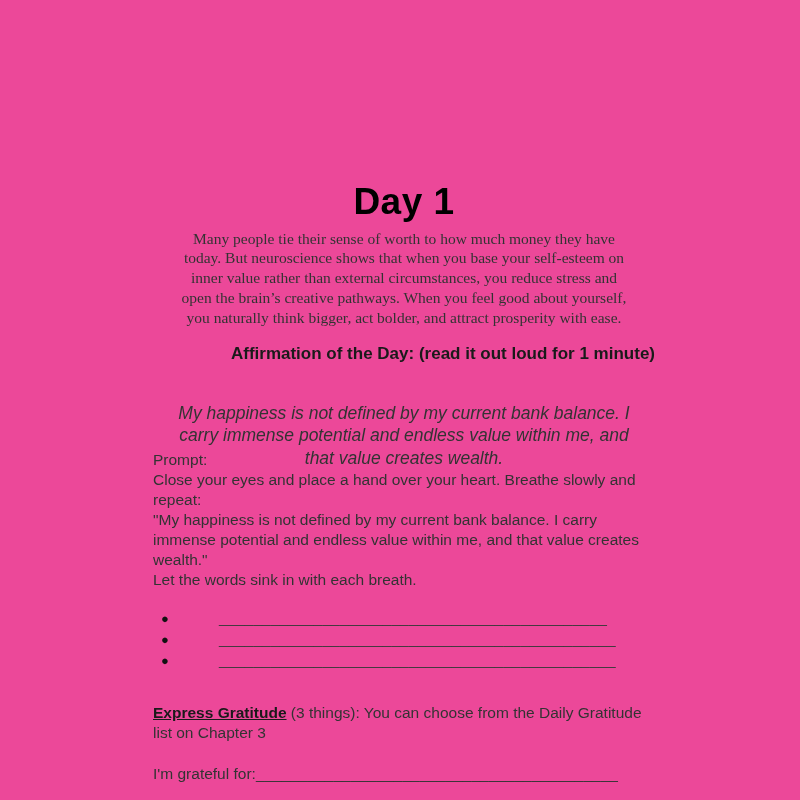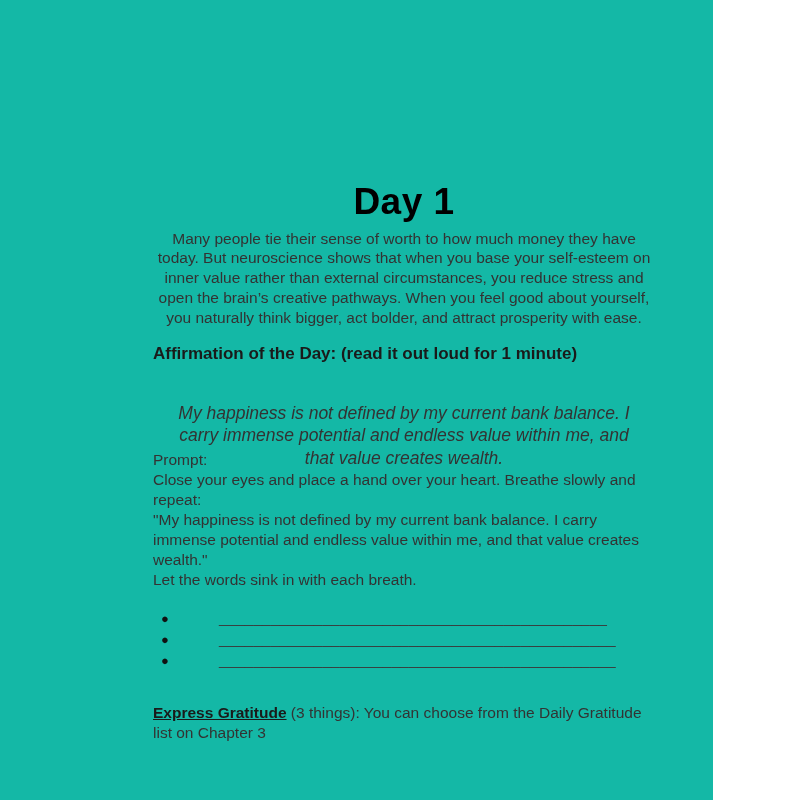--- a/index.html
+++ b/index.html
@@ -2,23 +2,23 @@
 <html><head>
 <meta charset="utf-8">
 <style>
   html, body {
     margin: 0;
     padding: 0;
     background: #ffffff;
   }
   .page {
     position: relative;
-    width: 713px;
+    width: 800px;
     height: 800px;
-    background: #14b8a6;
+    background: #ec4899;
     overflow: hidden;
     font-family: "Liberation Sans", "DejaVu Sans", sans-serif;
     color: #333333;
   }
   .content-abs { position: absolute; left: 153px; width: 502px; }
 
   .page-title {
     top: 156px;
     font-size: 37px;
     font-weight: 700;
@@ -26,27 +26,28 @@
     text-align: center;
     line-height: 42px;
     letter-spacing: 0.5px;
   }
   .intro {
     top: 213px;
     font-size: 15.5px;
     line-height: 19.8px;
     text-align: center;
     white-space: pre;
+    font-family: Liberation Serif, serif;
   }
   .affirmation-heading {
     top: 329px;
     font-size: 17px;
     font-weight: 700;
     color: #1a1a1a;
-    text-align: left;
+    text-align: right;
     line-height: 21px;
     white-space: pre;
   }
   .affirmation-text {
     top: 366px;
     font-size: 17.5px;
     font-style: italic;
     text-align: center;
     line-height: 22.3px;
     white-space: pre;
@@ -148,16 +149,17 @@
     </div>
     <div class="strength-row">
       <span class="bullet">●</span>
       <span class="blank-line">______________________________________________</span>
     </div>
   </div>
 
   <p class="content-abs gratitude-instruction"><b>Express Gratitude</b><span> (3 things): You can choose from the Daily Gratitude
 list on Chapter 3</span></p>
 
+  <p class="content-abs grateful-line1"><span>I'm grateful for:</span><span>__________________________________________</span></p>
 
   <p class="content-abs grateful-line2">___________________________________________________</p>
 
 </div>
 
 </body></html>

